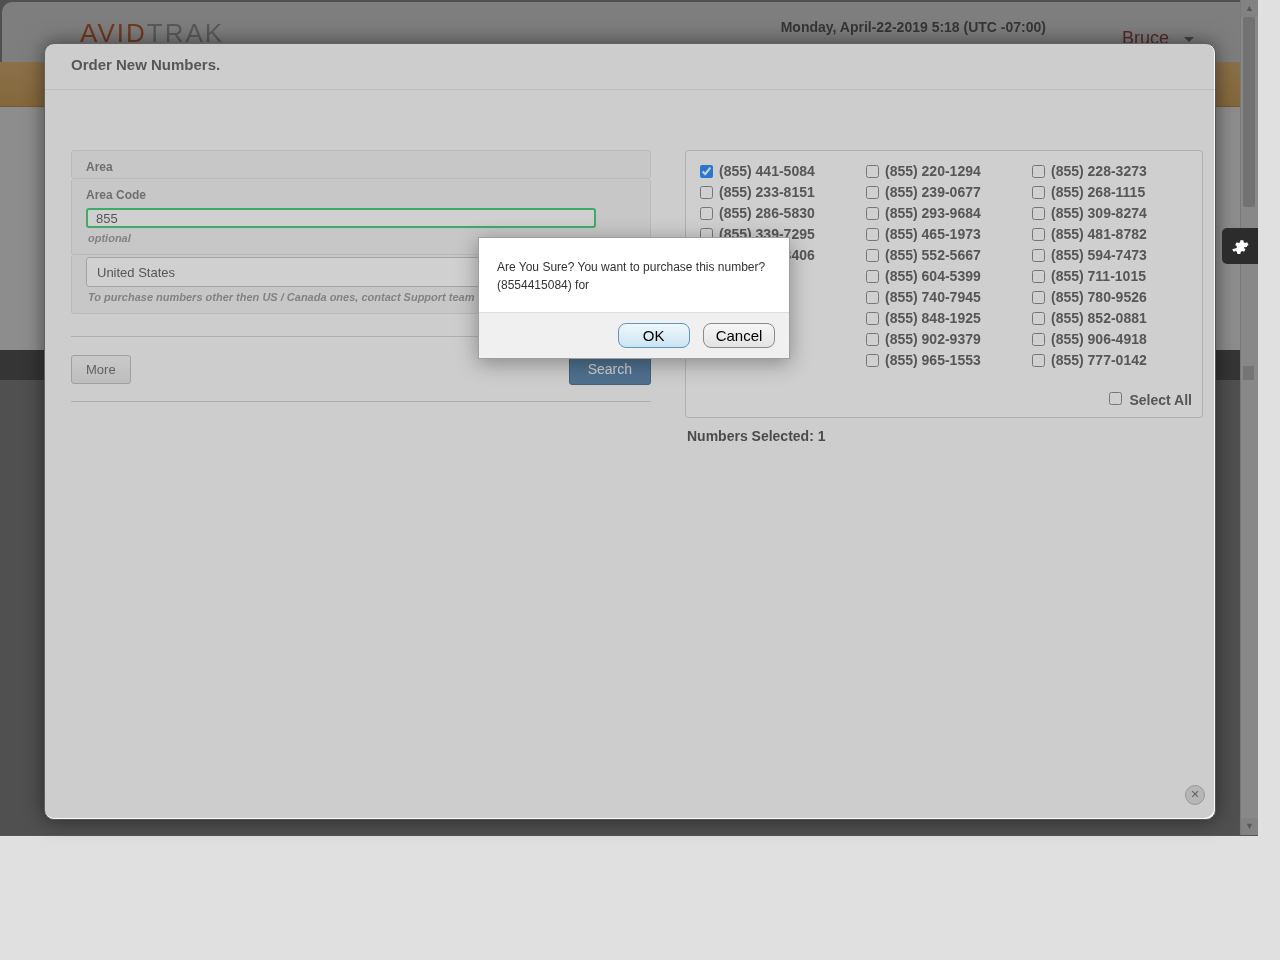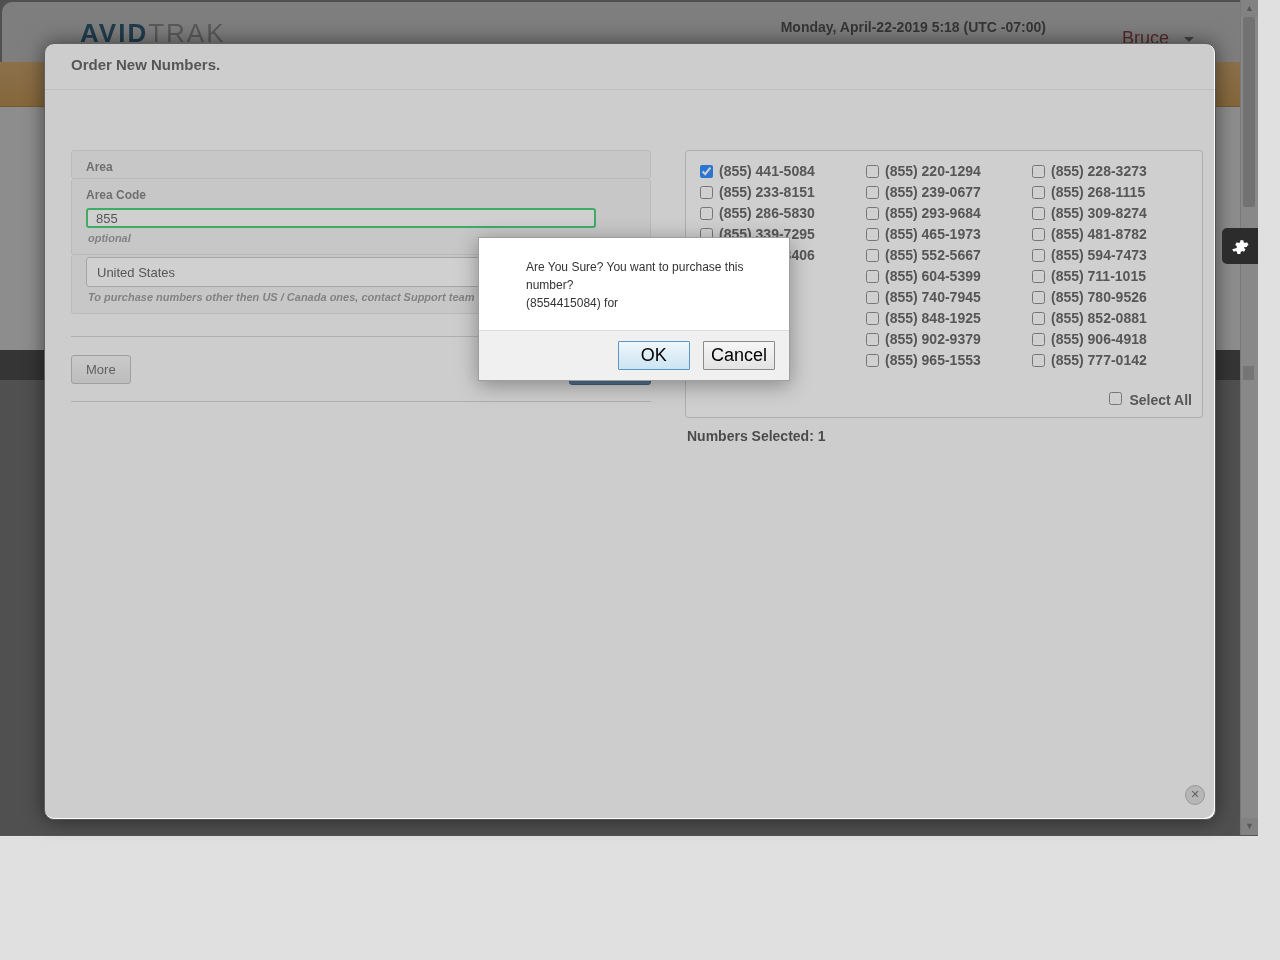--- a/index.html
+++ b/index.html
@@ -37,21 +37,21 @@
     border-bottom: 1px solid #c98a2e;
   }
   .bg-logo {
     position: absolute;
     top: 16px; left: 78px;
     font-family: Arial, sans-serif;
     color: #8a8a8a;
     font-size: 26px;
     letter-spacing: 2px;
   }
-  .bg-logo .logo-bold { color: #0c4a6e; font-weight: bold; }
+  .bg-logo .logo-bold { color: #c2410c; font-weight: normal; }
   .bg-datetime {
     position: absolute;
     top: 17px; right: 210px;
     color: #3a3a3a;
     font-size: 14px;
     font-weight: bold;
   }
   .bg-user {
     position: absolute;
     top: 26px; right: 62px;
@@ -323,35 +323,34 @@
     background: #fff;
     border: 1px solid #9f9f9f;
     box-shadow: 0 4px 20px rgba(0,0,0,0.35);
     font-family: "Segoe UI", Tahoma, sans-serif;
     font-size: 12px;
     color: #333;
   }
   .confirm-body {
     padding: 20px 18px 18px 18px;
     line-height: 1.5;
-    margin-left: 29px;
   }
   .confirm-buttons {
     background: #f0f0f0;
     border-top: 1px solid #ddd;
     padding: 10px 14px;
     text-align: right;
   }
   .confirm-buttons button {
-    font-size: 18px;
+    font-size: 15px;
     padding: 3px 0;
     width: 72px;
     margin-left: 10px;
     border: 1px solid #8a8a8a;
-    border-radius: 1px;
+    border-radius: 8px;
     cursor: pointer;
   }
   .confirm-ok {
     background: linear-gradient(#eef7fb, #cce4f2);
     border: 1px solid #5c96c2 !important;
   }
   .confirm-cancel {
     background: linear-gradient(#f6f6f6, #e3e3e3);
   }
 

